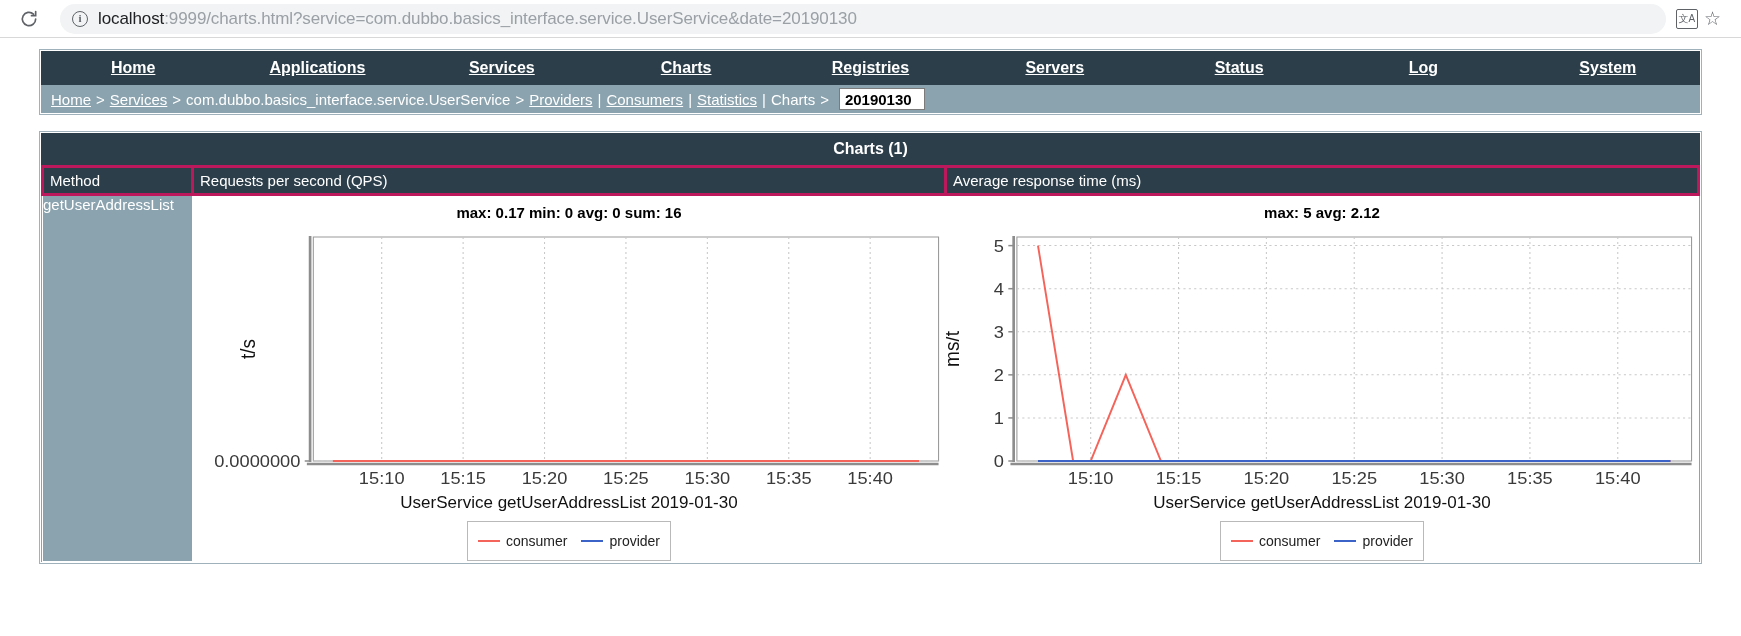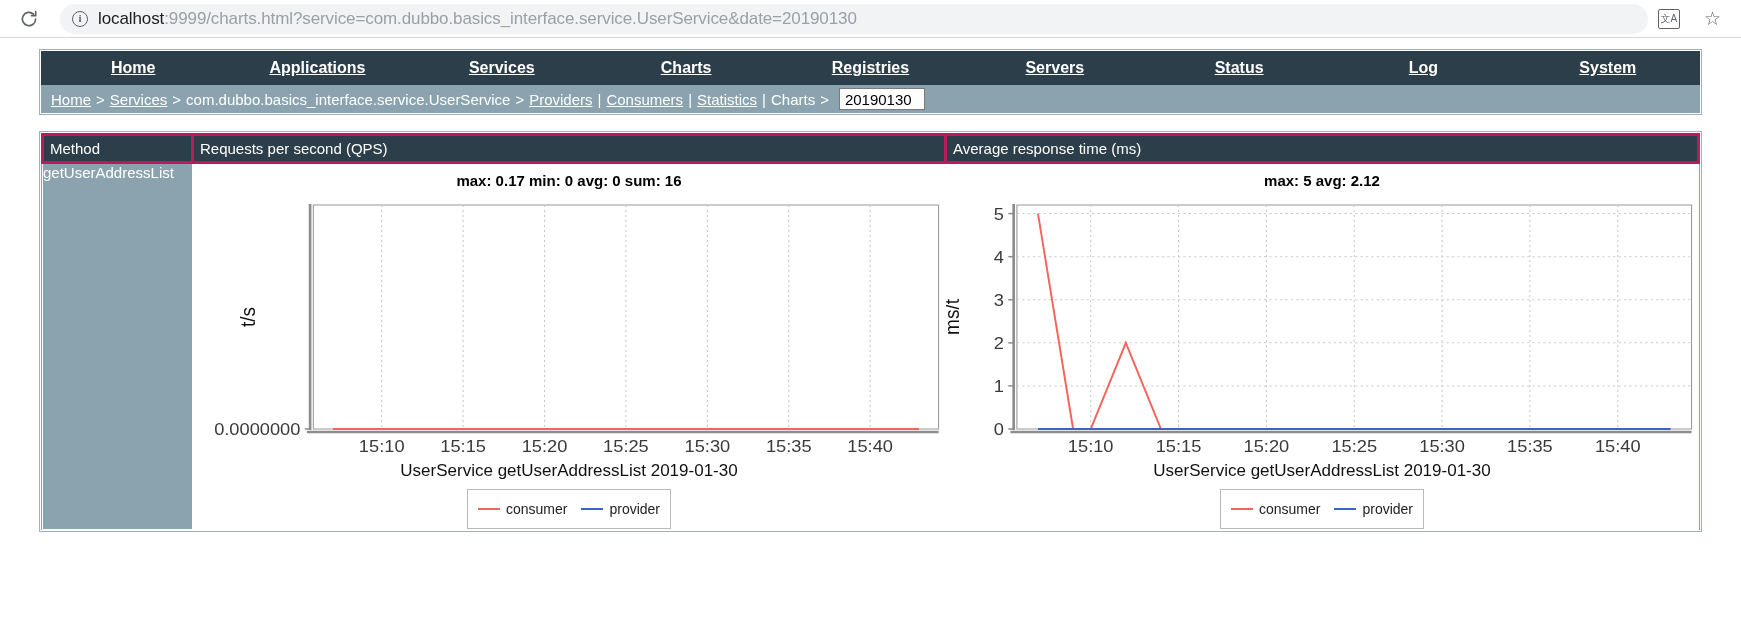--- a/index.html
+++ b/index.html
@@ -52,21 +52,21 @@
     font-family: "Liberation Serif", serif;
     font-weight: bold;
   }
   .url-text {
     font-size: 17px;
     color: #9aa0a6;
     white-space: nowrap;
     letter-spacing: -0.1px;
   }
   .url-text .host { color: #202124; }
-  .omni-right { display: flex; align-items: center; gap: 24px; flex: 0 0 auto; padding-right: 6px;}
+  .omni-right { display: flex; align-items: center; gap: 6px; flex: 0 0 auto; padding-right: 6px;}
   .translate-icon {
     width: 22px; height: 20px;
     border: 1.3px solid #5f6368;
     border-radius: 2px;
     color: #5f6368;
     font-size: 10px;
     line-height: 18px;
     text-align: center;
     cursor: pointer;
   }
@@ -126,20 +126,21 @@
     color: #000000;
     border: 1px solid #7b7b7b;
     font-size: 15px;
     padding: 1px 5px;
     margin-left: 5px;
     font-family: "Liberation Sans", sans-serif;
     height: 22px;
     line-height: 18px;
     outline: none;
     width: 86px;
+    font-weight: bold;
   }
 
   
   .table-panel {
     margin: 18px 40px 0 40px;
     outline: 1px solid #9fb1ba;
     border: 1px solid #ffffff;
     background: #8ba3ae;
     padding: 0;
   }
@@ -269,20 +270,21 @@
       <span class="sep">|</span>
       <a>Statistics</a>
       <span class="sep">|</span>
       <span class="plain">Charts</span>
       <span class="sep">&gt;</span>
       <input class="date-box" type="text" value="20190130" style="">
     </div>
   </div>
 
   <div class="table-panel">
+    <div class="table-title">Charts (1)</div>
     <table class="charts">
       <colgroup>
         <col style="width:150px">
         <col style="width:50%">
         <col style="width:50%">
       </colgroup>
       <thead>
         <tr>
           <th>Method</th>
           <th>Requests per second (QPS)</th>

